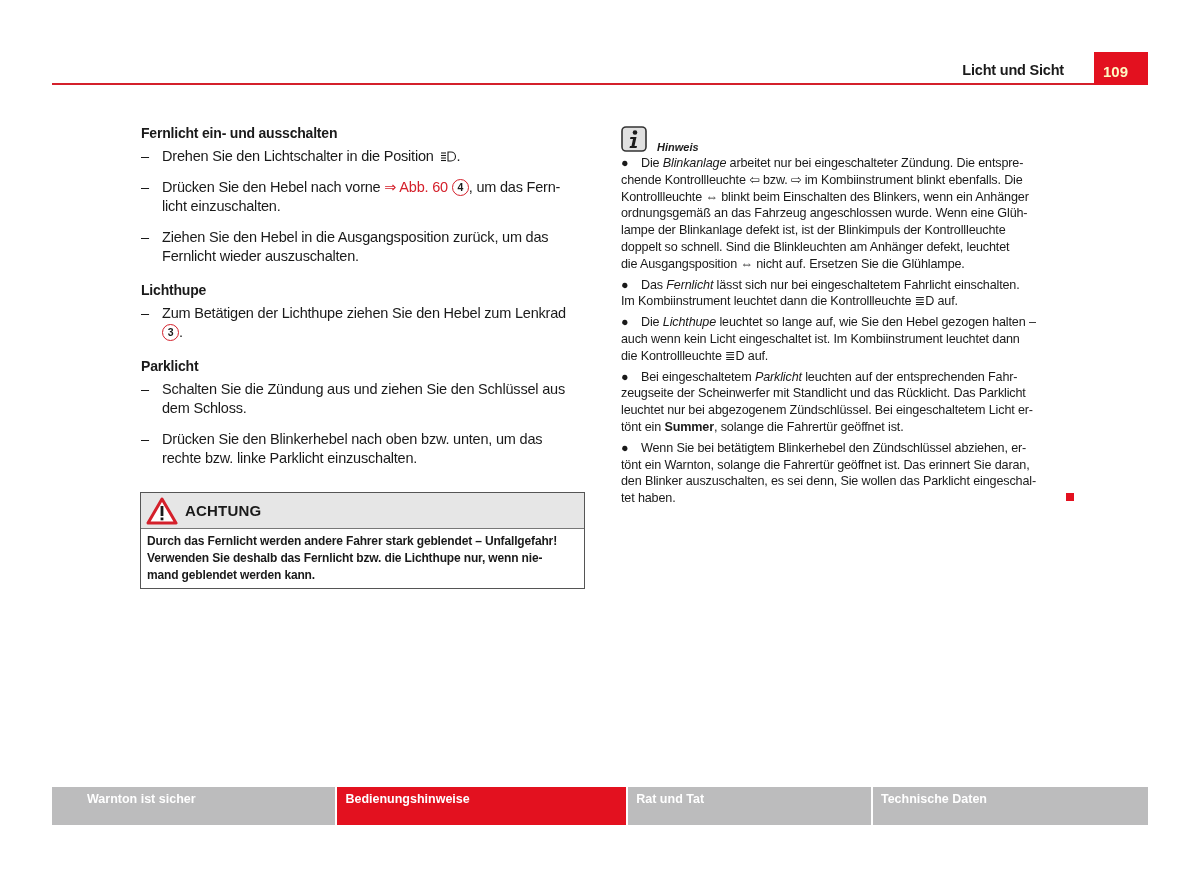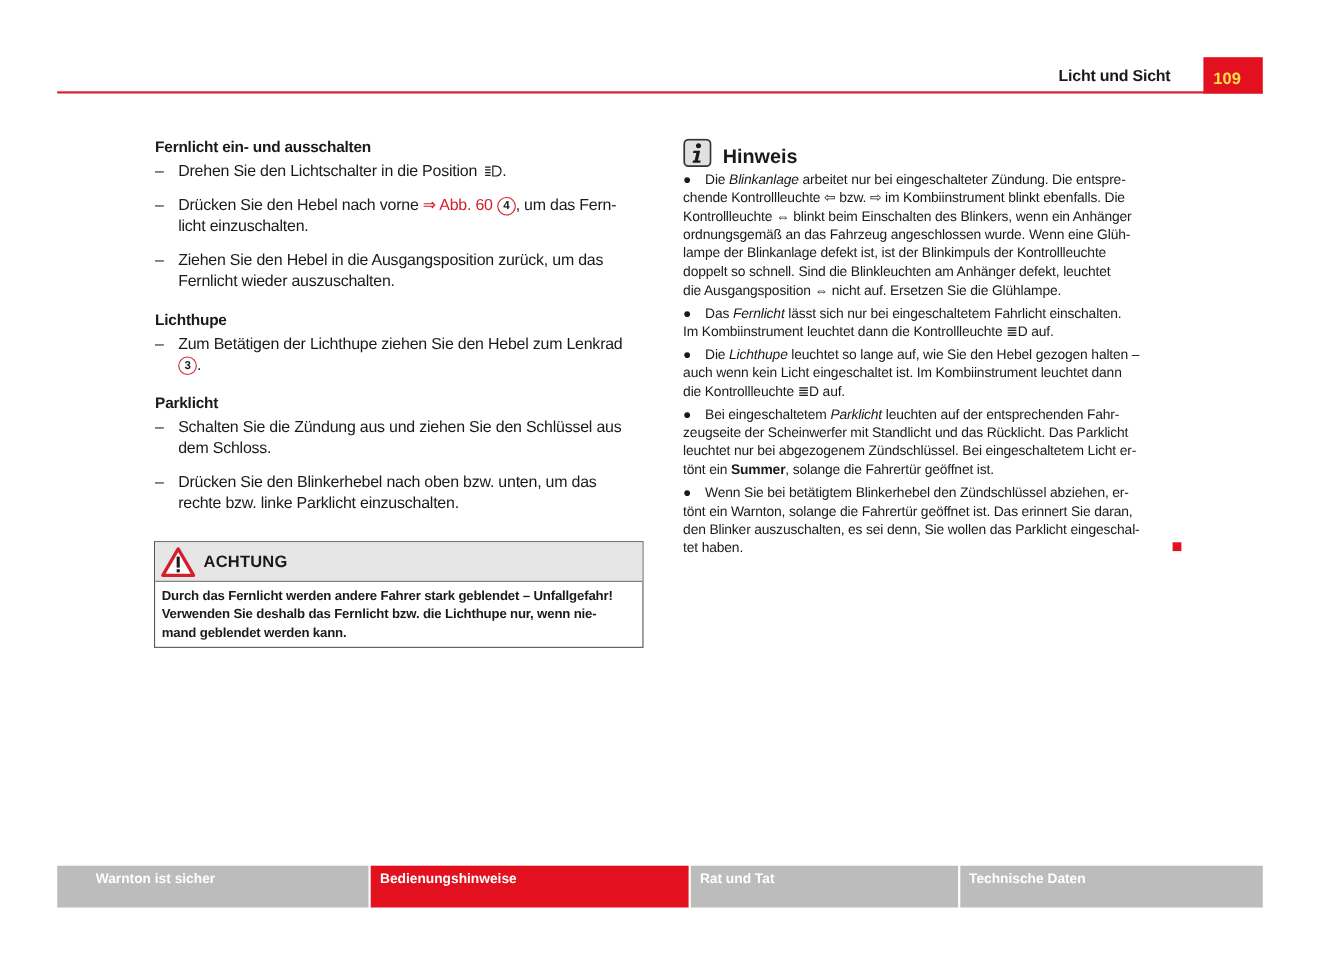--- a/index.html
+++ b/index.html
@@ -2,42 +2,42 @@
 <html><head>
 <meta charset="utf-8">
 <style>
   * { margin: 0; padding: 0; box-sizing: border-box; }
   html, body { width: 1200px; height: 876px; background: #ffffff; overflow: hidden; }
   body { position: relative; font-family: "Liberation Sans", "DejaVu Sans", sans-serif; color: #1a1a1a; }
 
   
   .header-rule { position: absolute; left: 52px; top: 83px; width: 1096px; height: 2px; background: #d4202b; }
   .header-title { position: absolute; right: 136px; top: 62px; font-size: 14.5px; font-weight: bold; color: #1a1a1a; letter-spacing: -0.2px; }
-  .page-num { position: absolute; left: 1094px; top: 52px; width: 54px; height: 33px; background: #e3111f; color: #fde047; font-weight: bold; font-size: 15px; padding: 11px 0 0 9px; }
+  .page-num { position: absolute; left: 1094px; top: 52px; width: 54px; height: 33px; background: #e3111f; color: #fef9c3; font-weight: bold; font-size: 15px; padding: 11px 0 0 9px; }
 
   
   .left-col { position: absolute; left: 141px; top: 125px; width: 445px; }
   .sec-head { font-size: 14px; font-weight: bold; margin-bottom: 6px; letter-spacing: -0.2px; }
   .step { position: relative; padding-left: 21px; font-size: 14.5px; line-height: 19px; margin-bottom: 12px; letter-spacing: -0.2px; }
   .step .dash { position: absolute; left: 0; top: 0; }
   .ref { color: #d4202b; }
   .circ { display: inline-block; width: 17px; height: 17px; border: 1.5px solid #d4202b; border-radius: 50%; font-size: 10.5px; font-weight: bold; text-align: center; line-height: 14px; vertical-align: 1px; color: #1a1a1a; }
   .sec-gap { height: 4px; }
 
   .warn-box { position: absolute; left: 140px; top: 492px; width: 445px; border: 1px solid #555; }
   .warn-head { background: #e6e6e6; height: 36px; border-bottom: 1px solid #777; display: flex; align-items: center; padding-left: 5px; }
   .warn-head svg { width: 32px; height: 28px; }
   .warn-title { font-size: 15px; font-weight: bold; margin-left: 7px; letter-spacing: 0.2px; }
   .warn-body { font-size: 12px; font-weight: bold; line-height: 17px; padding: 4px 6px 4px 6px; letter-spacing: -0.15px; }
 
   
   .right-col { position: absolute; left: 621px; top: 125px; width: 455px; }
   .note-head { display: flex; align-items: flex-end; height: 27px; margin-bottom: 3px; }
   .note-icon { width: 26px; height: 26px; }
-  .note-title { font-size: 18px; font-weight: bold; margin-left: 10px; margin-bottom: -1px; }
+  .note-title { font-size: 11px; font-weight: bold; margin-left: 10px; margin-bottom: -1px; font-style: italic; }
   .note-p { font-size: 12.6px; line-height: 16.8px; margin-bottom: 4px; letter-spacing: -0.15px; }
   .note-p .bullet { display: inline-block; width: 20px; }
   .end-mark { position: absolute; left: 1066px; top: 493px; width: 8px; height: 8px; background: #e3111f; }
 
   
   .footer { position: absolute; left: 52px; top: 787px; width: 1096px; height: 38px; display: flex; }
   .ftab { height: 38px; background: #bcbcbd; color: #fff; font-size: 12.5px; font-weight: bold; padding: 5px 0 0 0; margin-right: 2px; }
   .ftab.active { background: #e3111f; }
   .ftab:last-child { margin-right: 0; }
 </style>

